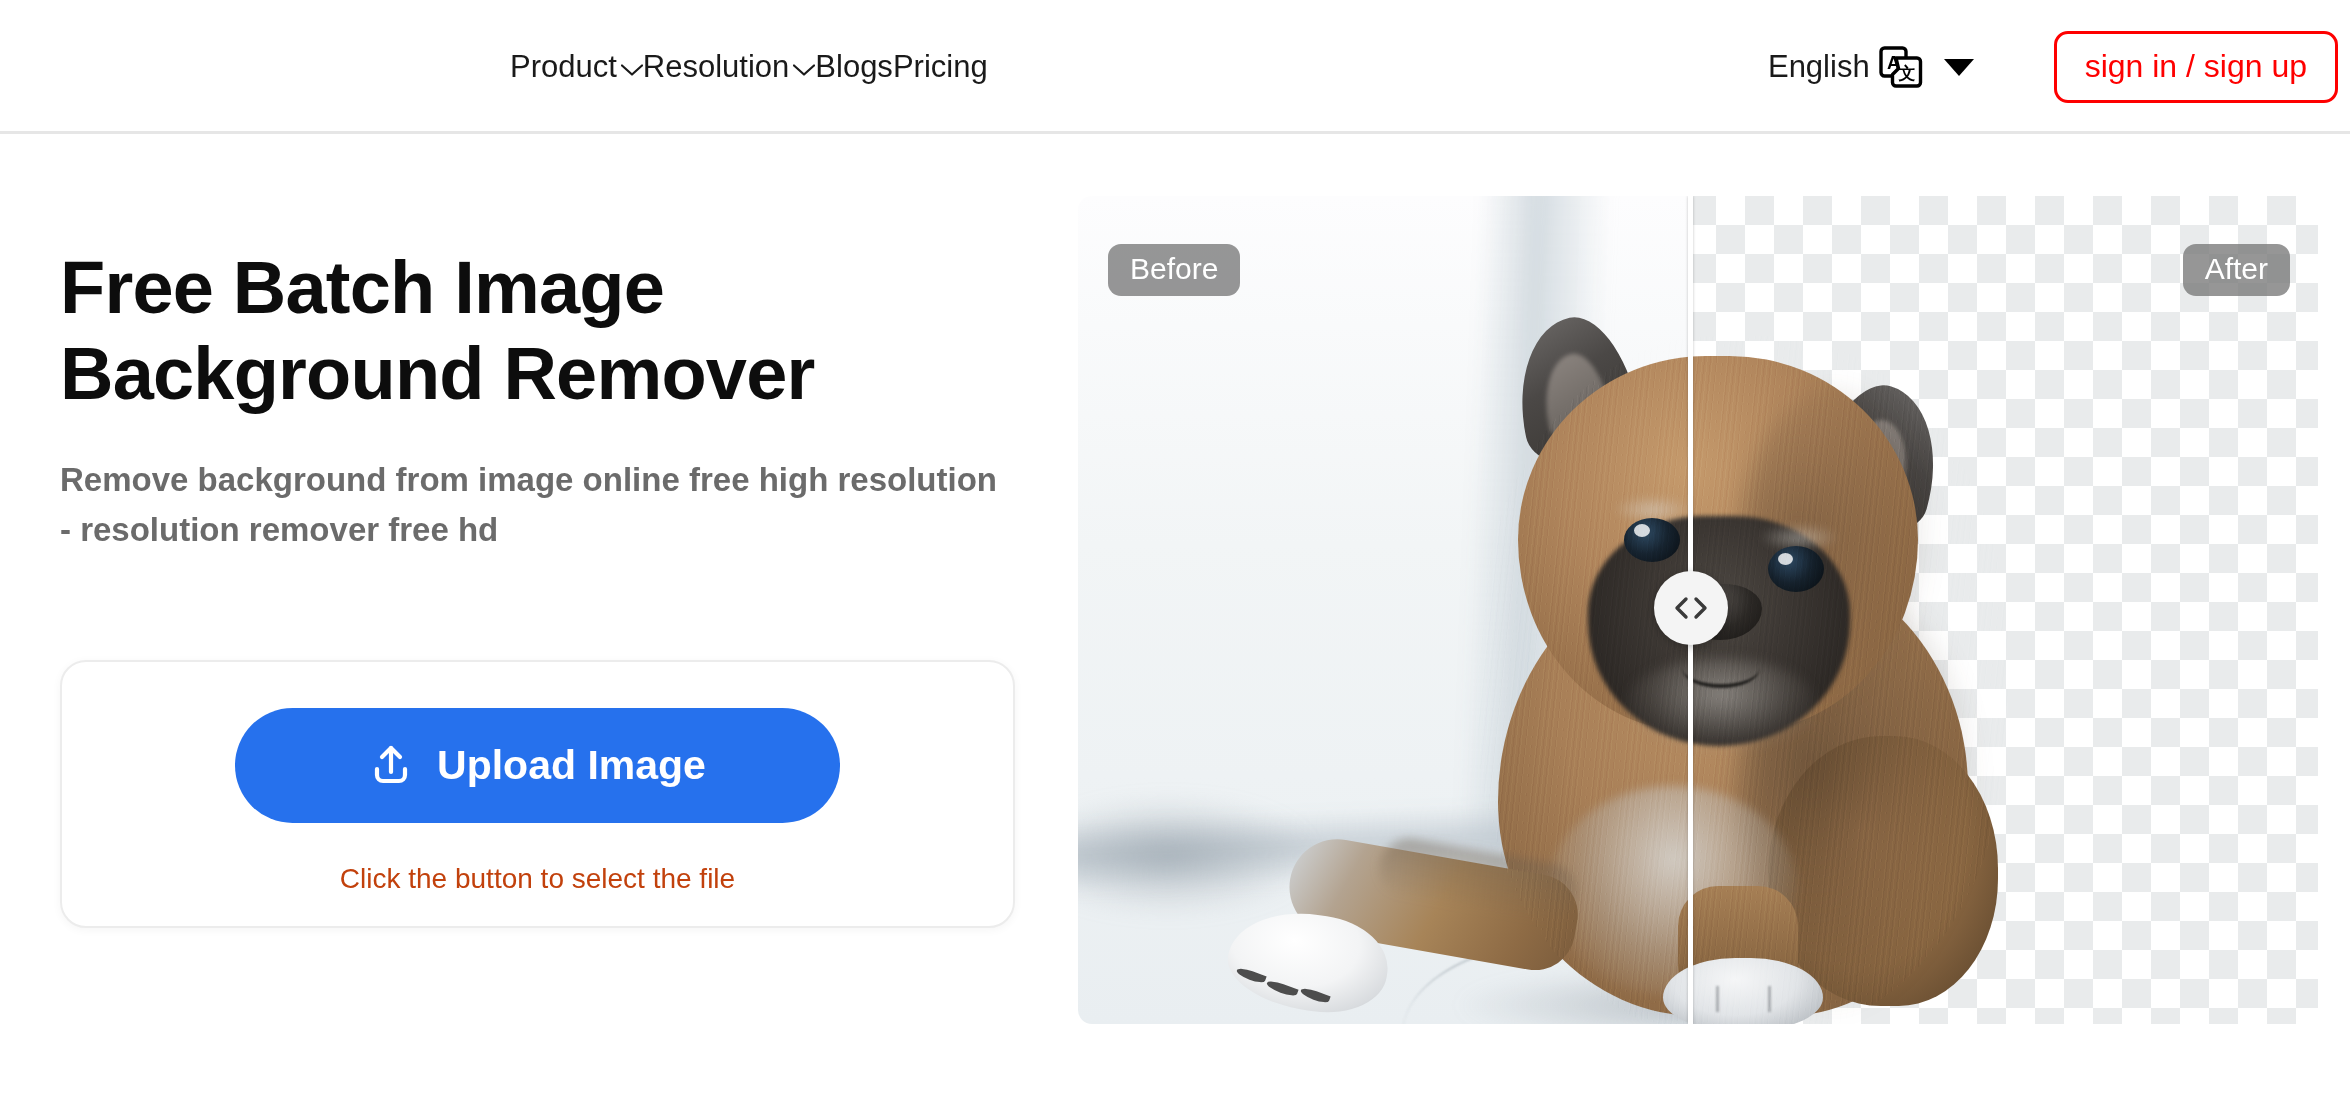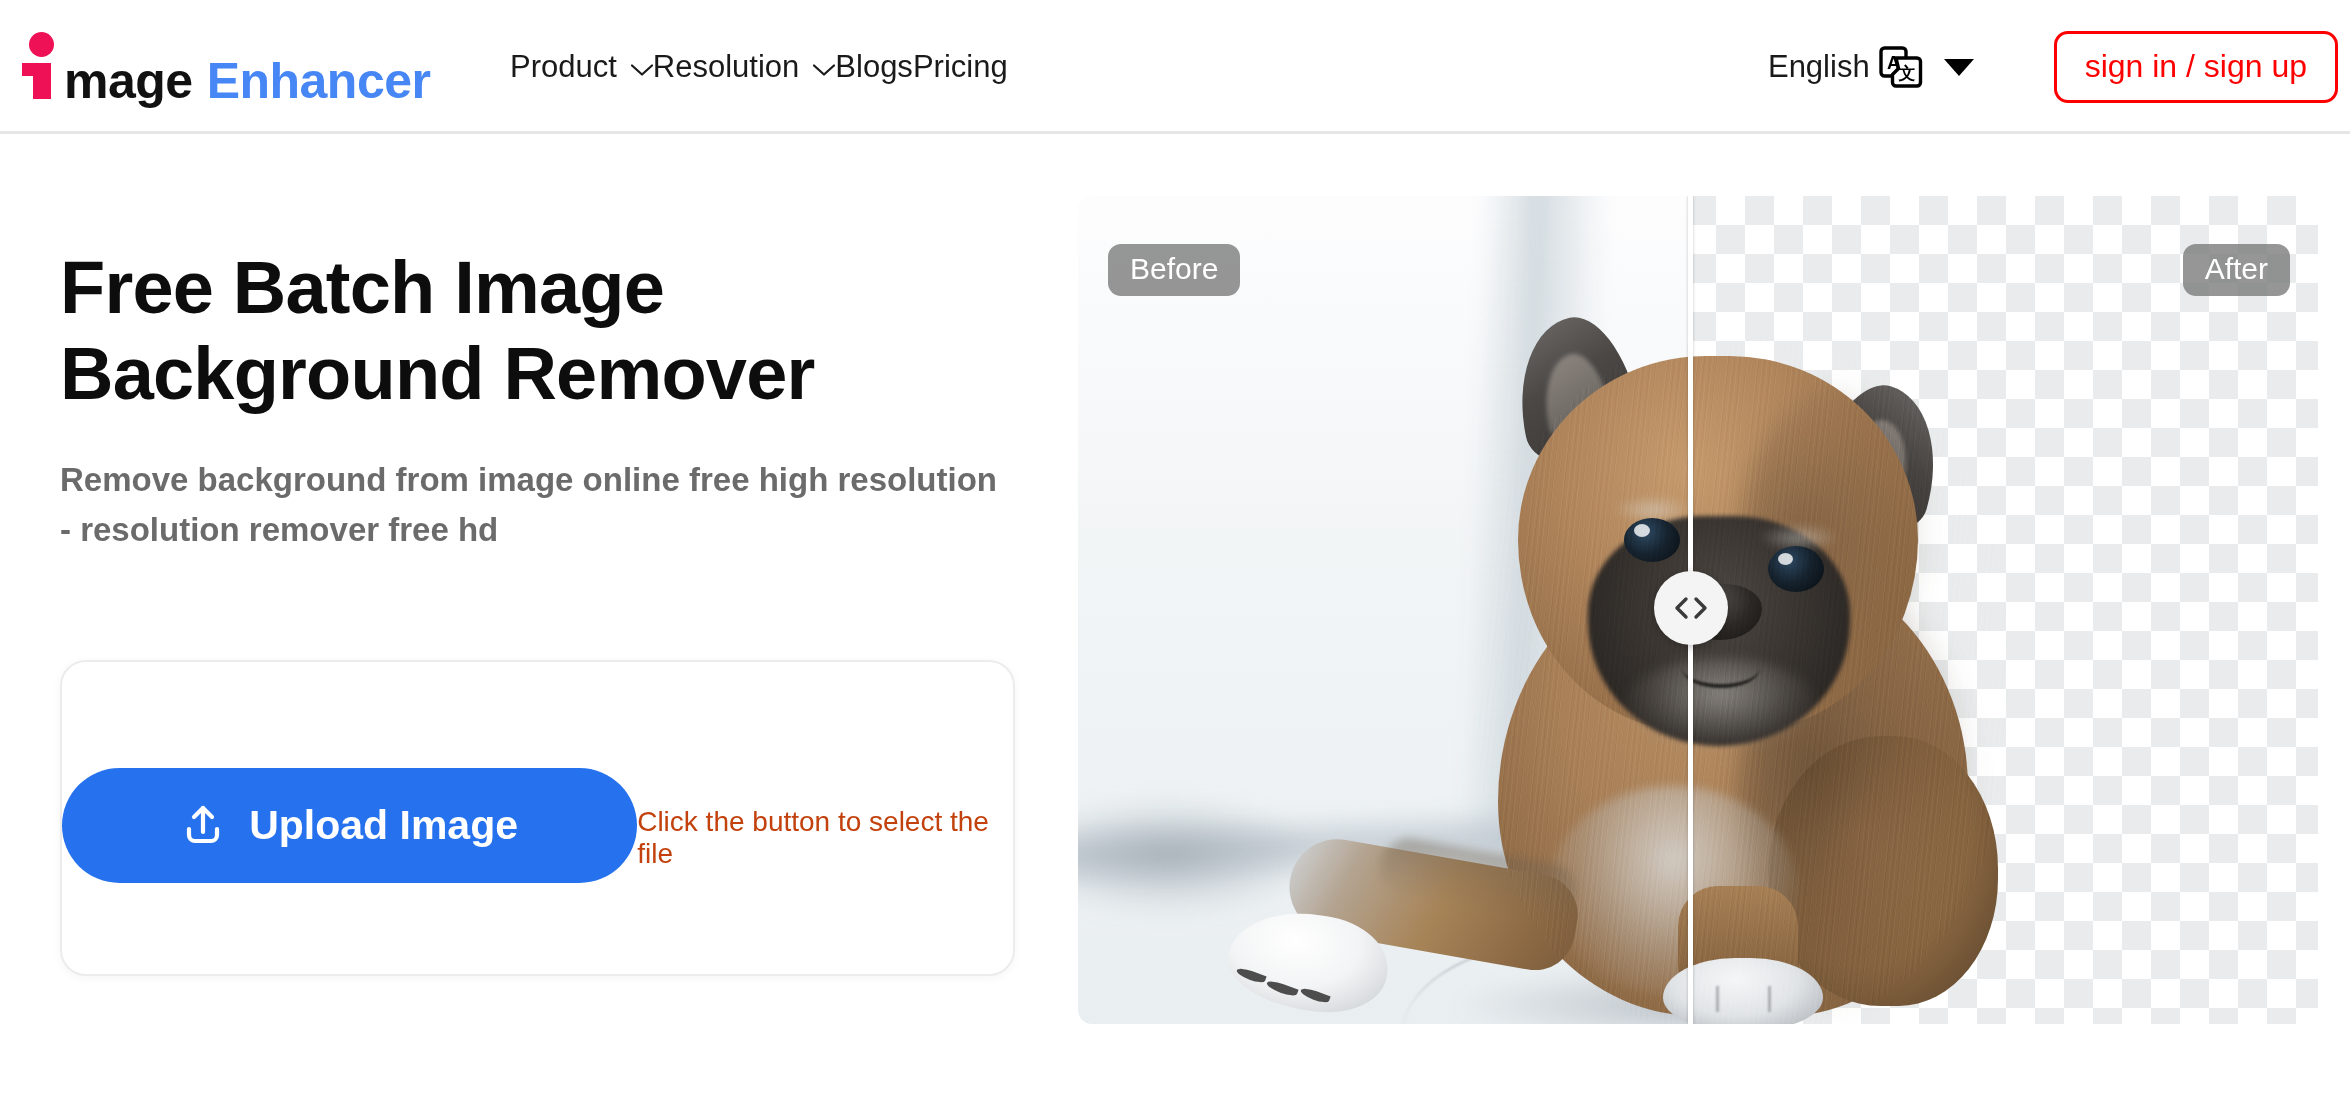--- a/index.html
+++ b/index.html
@@ -80,21 +80,21 @@
     left: 510px;
     top: 0;
     height: 134px;
     display: flex;
     align-items: center;
     gap: 0;
   }
   .nav-item {
     display: flex;
     align-items: center;
-    gap: 14px;
+    gap: 4px;
     font-size: 31px;
     color: #1a1a1a;
     cursor: pointer;
     padding: 0 0;
     white-space: nowrap;
   }
   .nav-item + .nav-item { margin-left: 0; }
   .nav-gap-1 { margin-left: 66px; }
   .nav-gap-2 { margin-left: 70px; }
   .nav-gap-3 { margin-left: 70px; }
@@ -171,27 +171,27 @@
     line-height: 1.52;
     max-width: 960px;
     font-weight: bold;
   }
 
   .upload-card {
     position: absolute;
     left: 60px;
     top: 660px;
     width: 955px;
-    height: 316px;
+    height: 268px;
     background: #ffffff;
     border: 2px solid #ececec;
     border-radius: 26px;
     box-shadow: 0 2px 10px rgba(0,0,0,0.045);
     display: flex;
-    flex-direction: row;
+    flex-direction: column;
     align-items: center;
     justify-content: center;
   }
   .upload-btn {
     width: 605px;
     height: 115px;
     background: #2671ed;
     border: none;
     border-radius: 58px;
     color: #ffffff;
@@ -563,30 +563,20 @@
     gap: 4px;
     cursor: ew-resize;
   }
   .handle-chevs { width: 46px; height: 26px; display: block; }
 </style>
 </head>
 <body>
 
 <div class="header">
 
-  <div class="logo">
-    <span class="logo-i-wrap">
-      <span class="logo-dot"></span>
-      <span class="logo-stem"></span>
-      <span class="logo-hook"></span>
-    </span>
-    <span class="logo-text">
-      <span class="logo-mage">mage</span><span class="logo-enhancer">Enhancer</span>
-    </span>
-  </div>
 
   <nav class="nav">
     <div class="nav-item">
       <span>Product</span>
       <svg class="chev" viewBox="0 0 22 12">
         <path d="M1 1.5 L11 10.5 L21 1.5" fill="none" stroke="#1a1a1a" stroke-width="2.2" stroke-linecap="round" stroke-linejoin="round"></path>
       </svg>
     </div>
     <div class="nav-item nav-gap-1">
       <span>Resolution</span>

